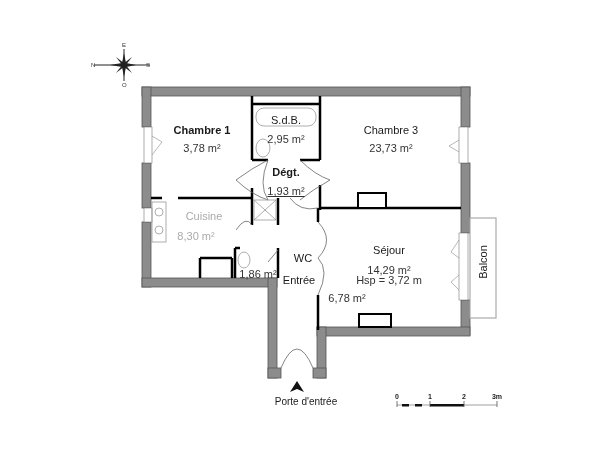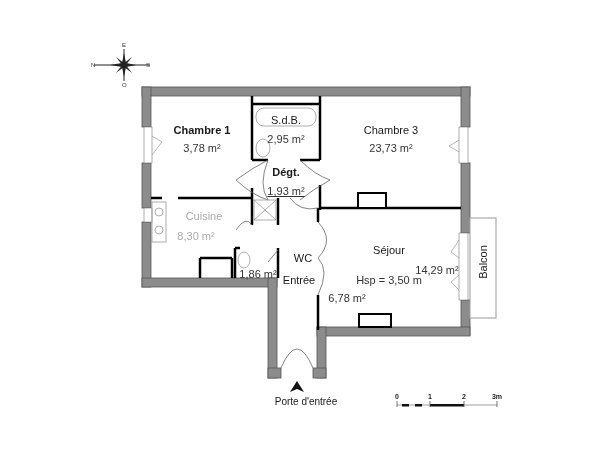--- a/index.html
+++ b/index.html
@@ -165,22 +165,22 @@
 <div class="label room-name" style="left:204px;top:210px;color:#aaa;">Cuisine</div>
 <div class="label room-area" style="left:196px;top:230px;color:#aaa;">8,30 m²</div>
 
 <div class="label room-name" style="left:259px;top:252px;margin-left:44px;">WC</div>
 <div class="label room-area" style="left:258px;top:268px;">1,86 m²</div>
 
 <div class="label room-name" style="left:299px;top:274px;">Entrée</div>
 <div class="label room-area" style="left:299px;top:292px;margin-left:48px;">6,78 m²</div>
 
 <div class="label room-name" style="left:389px;top:244px;">Séjour</div>
-<div class="label room-area" style="left:389px;top:264px;margin-left:48px;">14,29 m²</div>
-<div class="label room-area" style="left:389px;top:274px;">Hsp = 3,50 m</div>
+<div class="label room-area" style="left:389px;top:264px;">14,29 m²</div>
+<div class="label room-area" style="left:389px;top:274px;">Hsp = 3,72 m</div>
 
 <div class="label room-name" style="left:483px;top:262px;transform:translate(-50%,-50%) rotate(-90deg);">Balcon</div>
 
 <div class="label door-label" style="left:299px;top:396px;">Porte d'entrée</div>
 
 <span class="scale-txt" style="left:397px;top:393px;">0</span>
 <span class="scale-txt" style="left:430px;top:393px;">1</span>
 <span class="scale-txt" style="left:464px;top:393px;">2</span>
 <span class="scale-txt" style="left:497px;top:393px;">3m</span>
 

